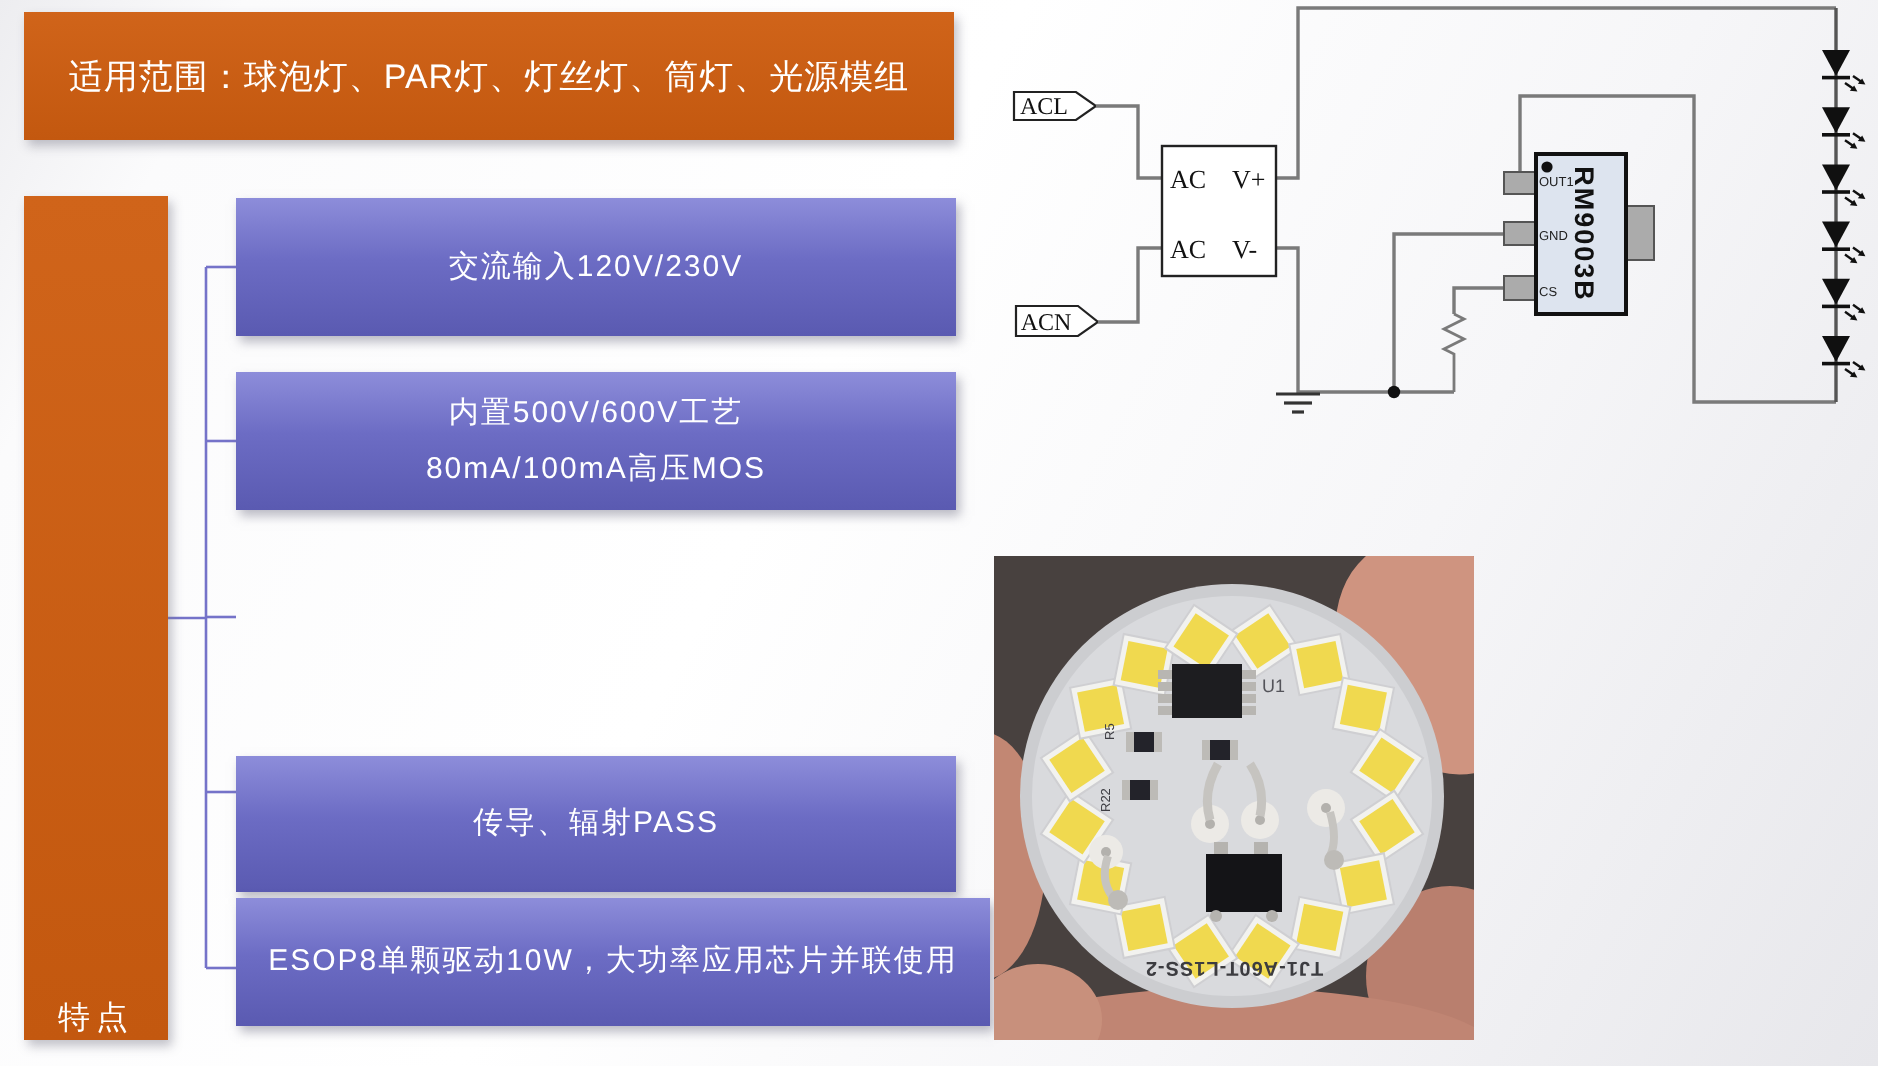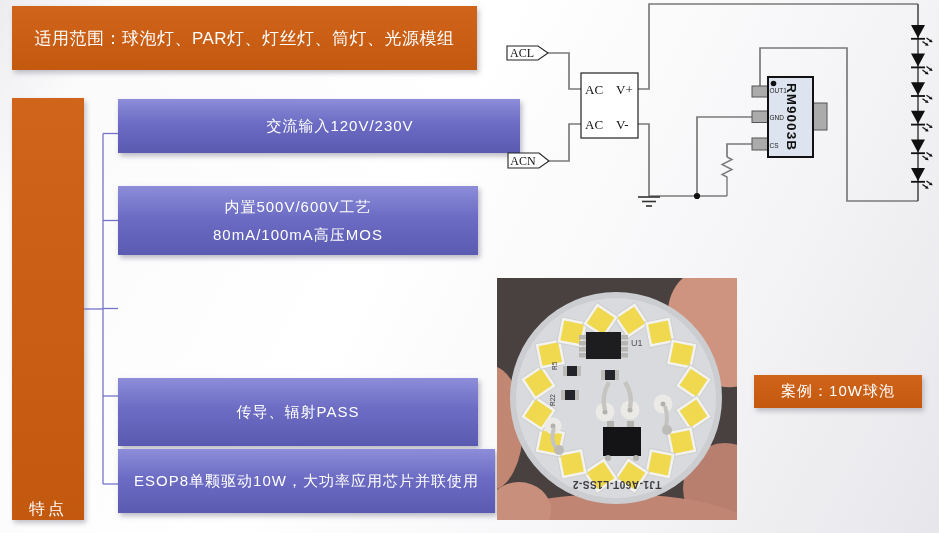--- a/index.html
+++ b/index.html
@@ -24,21 +24,21 @@
   }
   .fb{
     position:absolute;left:118px;width:360px;
     background:linear-gradient(180deg,#8d8dda 0%,#6c6cc4 45%,#5a5ab1 100%);
     color:#fff;display:flex;flex-direction:column;justify-content:center;align-items:center;
     text-align:center;font-size:15px;letter-spacing:1px;
     box-shadow:2px 3px 5px rgba(120,120,140,.5);
   }
   .fb span{display:block;line-height:1.85;}
   .fb span:empty{display:none;}
-  .fb1{top:99px;height:54px;padding-left:42px;}
+  .fb1{top:99px;height:69px;}
   .fb2{top:186px;height:69px;}
   .fb3{top:274px;height:69px;}
   .fb4{top:378px;height:68px;}
   .fb5{top:449px;height:64px;width:377px;}
   .connector-svg{position:absolute;left:0;top:0;pointer-events:none;}
   .circuit-svg{position:absolute;left:497px;top:0;}
   .photo{position:absolute;left:497px;top:278px;width:240px;height:242px;overflow:hidden;}
   .case-banner{
     position:absolute;left:754px;top:375px;width:168px;height:33px;
     display:flex;align-items:center;justify-content:center;font-size:15px;letter-spacing:1px;
@@ -308,17 +308,14 @@
         <rect x="130" y="143" width="7" height="8" fill="#b5b3af"></rect>
         <rect x="106" y="149" width="38" height="29" fill="#141417"></rect>
         <circle cx="111" cy="180" r="3" fill="#b5b3af"></circle>
           <circle cx="139" cy="180" r="3" fill="#b5b3af"></circle>
       </g>
 
       <text x="120" y="203" transform="rotate(180 120 203)" text-anchor="middle" font-size="10" font-weight="bold" letter-spacing="0.5" fill="#3c3c40" font-family="Liberation Sans,sans-serif">TJ1-A60T-L1SS-2</text>
     </svg>
   </div>
 
-  <div class="case-banner orange">
-    <span>案例：10W球泡</span>
-  </div>
 
 </div>
 
 </body></html>

